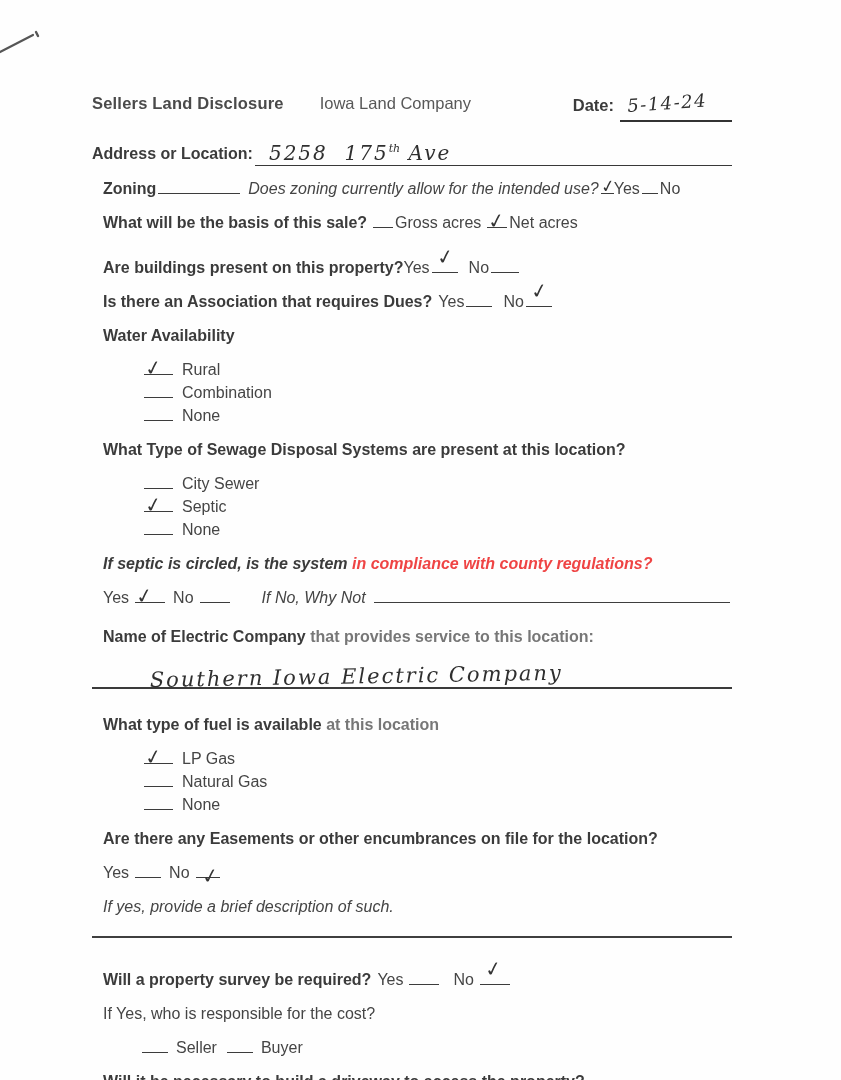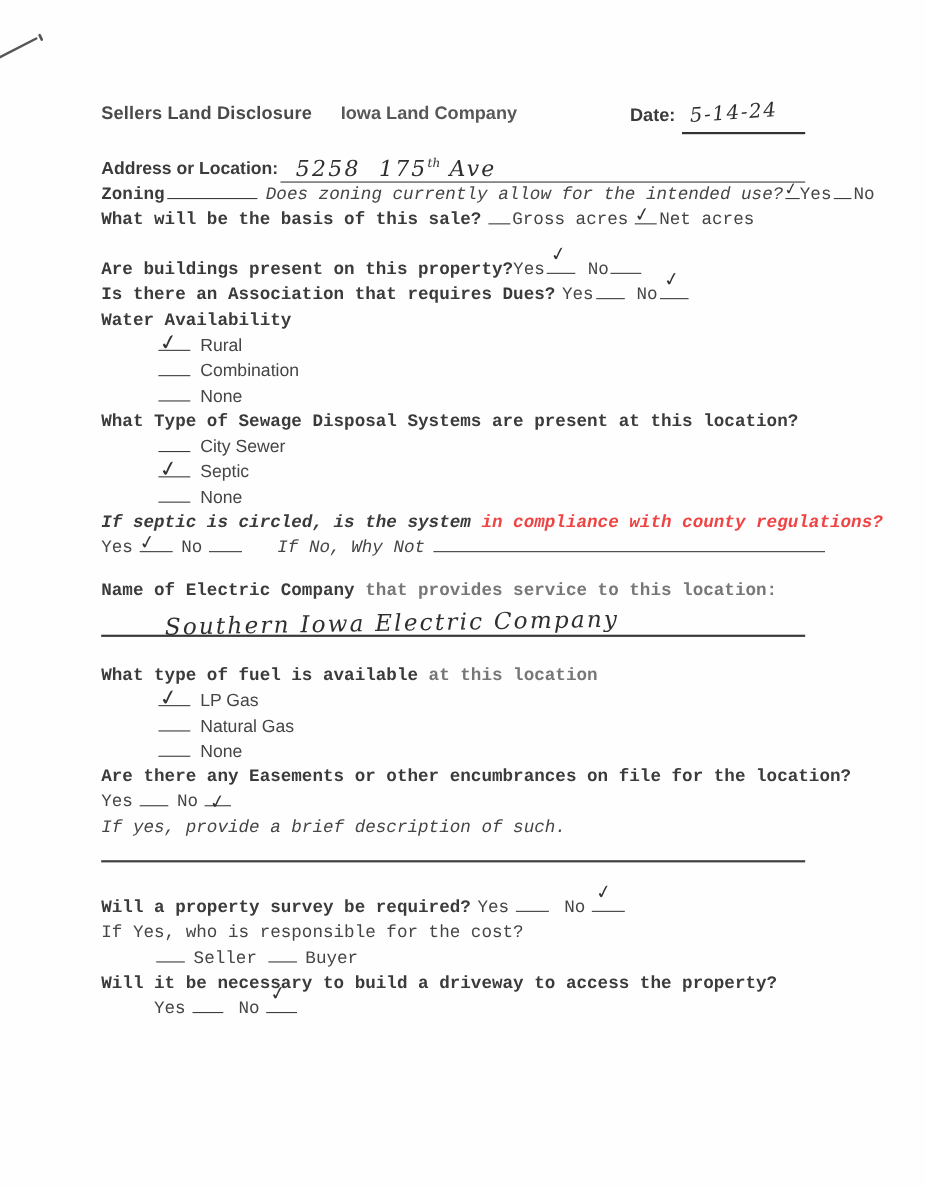--- a/index.html
+++ b/index.html
@@ -33,29 +33,29 @@
   }
   .blank .check {
     position:absolute; left:1px; bottom:-4px;
     font-size:20px; line-height:1; color:#343434;
     transform:rotate(-10deg); font-weight:400;
   }
   .blank .check.up  { bottom:5px; left:5px; }
   .blank .check.low { bottom:-9px; left:6px; }
   .blank .check.sm  { font-size:17px; bottom:-2px; left:0; }
 
-  .row { margin:0;font-family:Liberation Mono, monospace; }
+  .row { margin:11px; }
   .opt-row { margin-left:50px; }
   .opt-row .blank { width:29px; }
   .opt-label { margin-left:7px; }
 
   
   .header { display:flex; align-items:flex-end; height:36px; }
   .title   { font-size:16.5px; font-weight:700; color:#4a4a4a; letter-spacing:.2px; padding-bottom:7px; }
-  .company { font-size:16.5px; font-weight:700; margin-left:26px; padding-bottom:7px; }
+  .company { font-size:16.5px; font-weight:400; margin-left:36px; padding-bottom:7px; }
   .date-group { margin-left:auto; display:flex; align-items:flex-end;text-align:right; }
   .date-label { font-size:16.5px; font-weight:700; color:#3b3b3b; padding-bottom:5px; }
   .date-blank {
     display:inline-block; width:112px; height:32px; margin-left:6px;
     border-bottom:2px solid #333; position:relative;
   }
   .date-blank .hand {
     position:absolute; left:8px; bottom:3px; font-size:18px;
     transform:rotate(-4deg); transform-origin:left bottom;
   }

